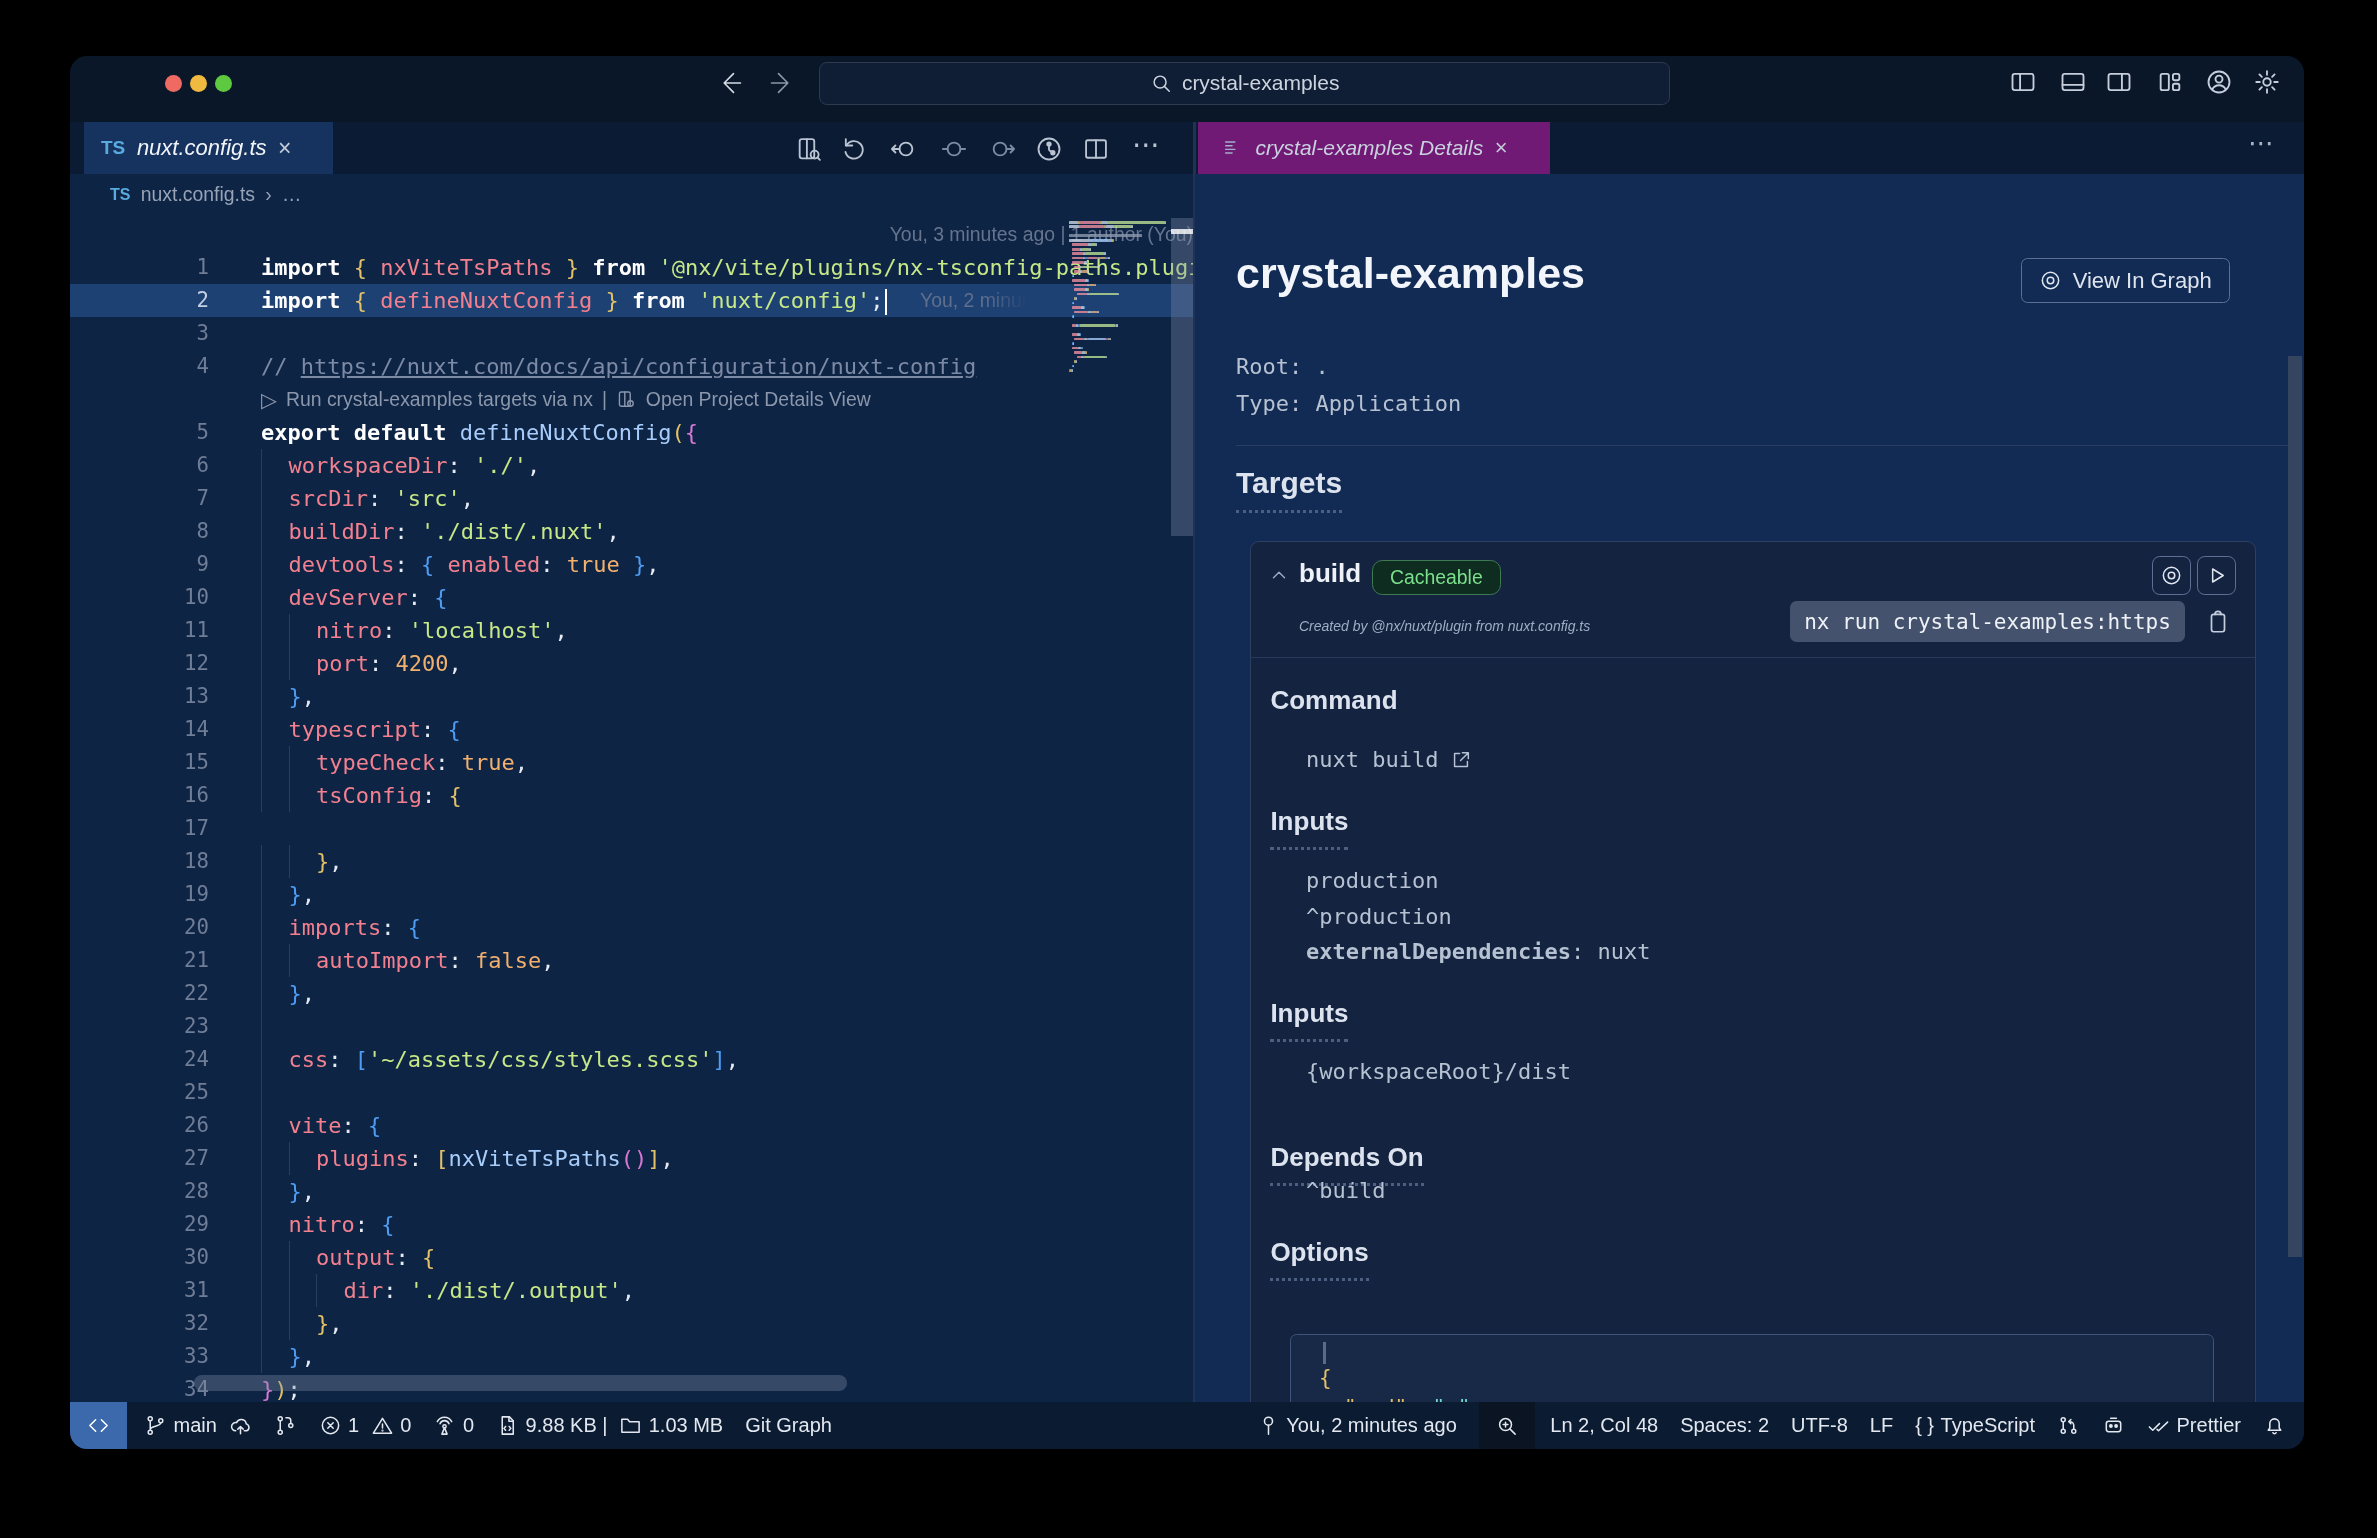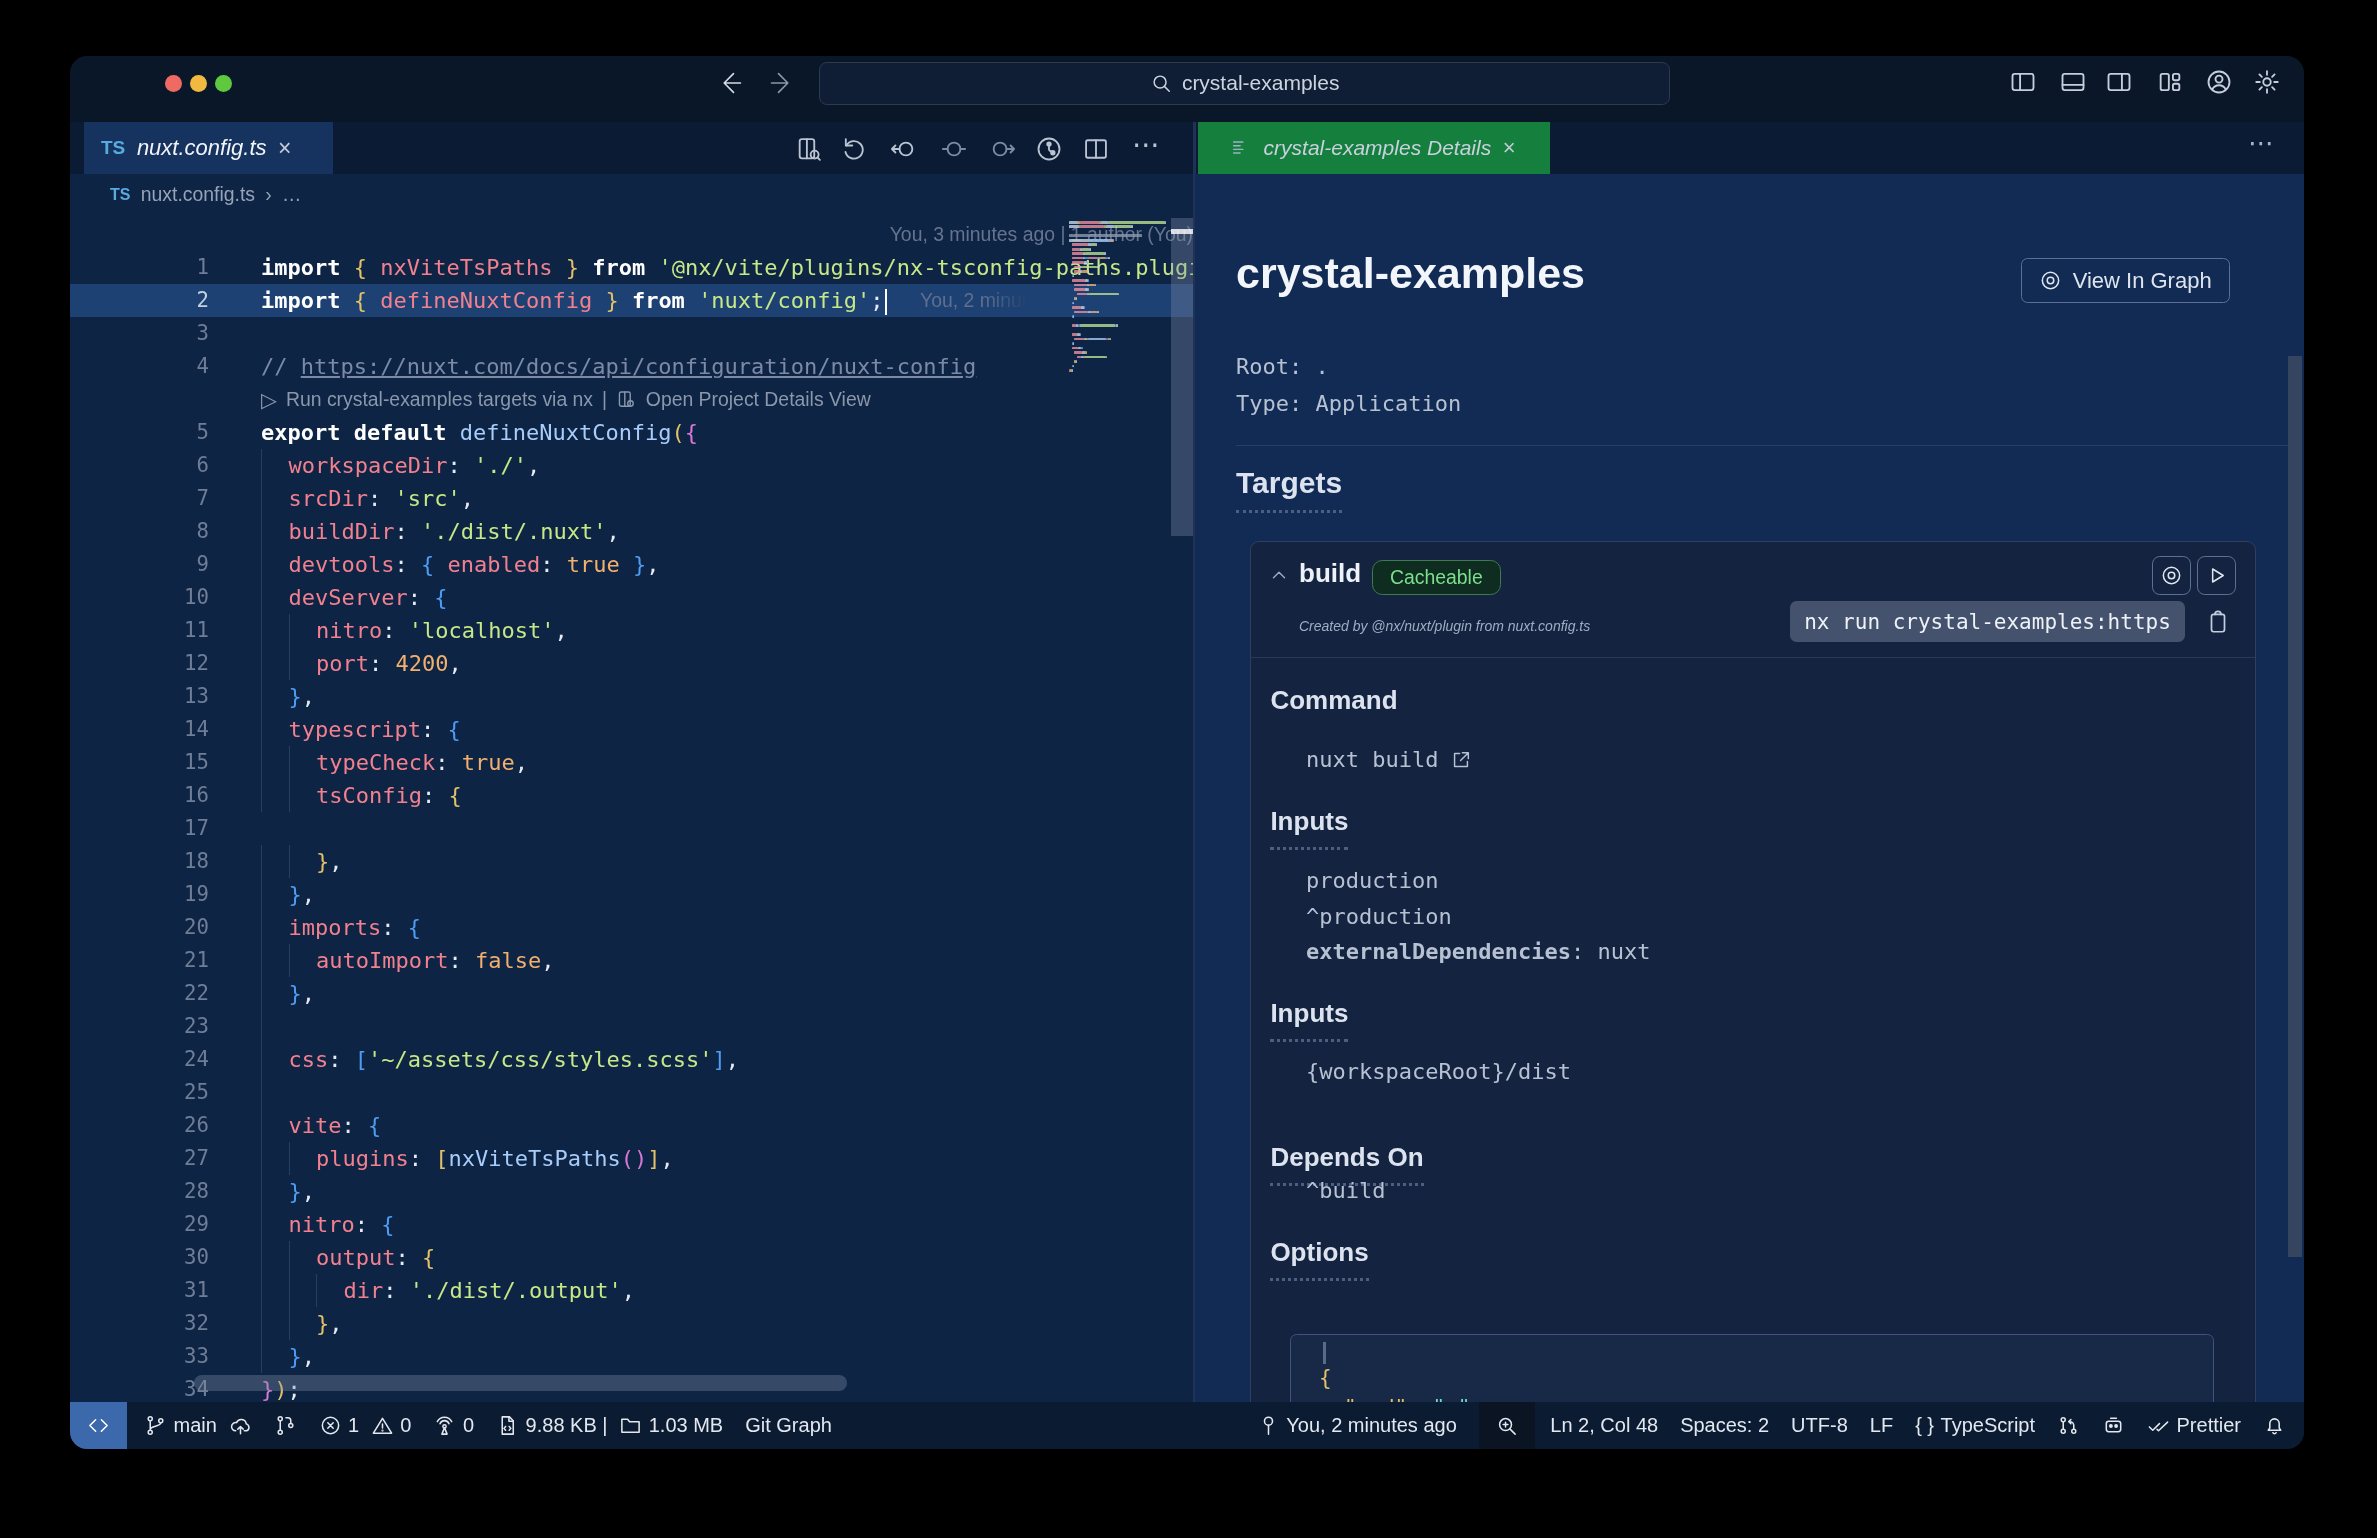--- a/index.html
+++ b/index.html
@@ -19,22 +19,22 @@
   
   #tabstrip{position:absolute;left:0;top:66px;width:1123px;height:52px;background:#0b1b33;}
   #tab-active{position:absolute;left:14px;top:66px;width:249px;height:52px;background:#16335f;
     display:flex;align-items:center;padding:0 17px;gap:11.6px;box-sizing:border-box;}
   .ts-badge{color:#58aadf;font-weight:bold;font-size:19px;}
   .tab-label{color:#f1f4f8;font-style:italic;font-size:22px;}
   .tab-close{color:#c2cbd8;font-size:23px;line-height:1;}
   .edtool{position:absolute;top:79px;width:28px;height:28px;color:#b9c3d2;}
   .edtool.dim{color:#7d8aa3;}
   #ptabstrip{position:absolute;left:1125px;top:66px;width:1109px;height:52px;background:#0b1b33;}
-  #ptab-active{position:absolute;left:1128px;top:66px;width:352px;height:52px;background:#15803d;
-    display:flex;align-items:center;padding:0 32px;gap:11.6px;box-sizing:border-box;}
+  #ptab-active{position:absolute;left:1128px;top:66px;width:352px;height:52px;background:#701a75;
+    display:flex;align-items:center;padding:0 24px;gap:11.6px;box-sizing:border-box;}
   .ptab-label{color:#c9d1de;font-style:italic;font-size:21px;}
   
   #editor-bg{position:absolute;left:0;top:118px;width:1123px;height:1229px;background:#0e2445;}
   #breadcrumb{position:absolute;left:40px;top:127px;display:flex;gap:10.3px;align-items:center;
     color:#97a3b7;font-size:19.4px;}
   #code-lines{position:absolute;left:0;top:162px;width:1123px;height:1185px;overflow:hidden;
     font-family:"DejaVu Sans Mono","Liberation Mono",monospace;font-size:22px;}
   .crow{display:flex;height:33px;line-height:33px;white-space:pre;}
   .crow.active{background:#1e4173;}
   .gut{flex:none;width:139px;text-align:right;color:#6f7d96;font-size:20.7px;}

